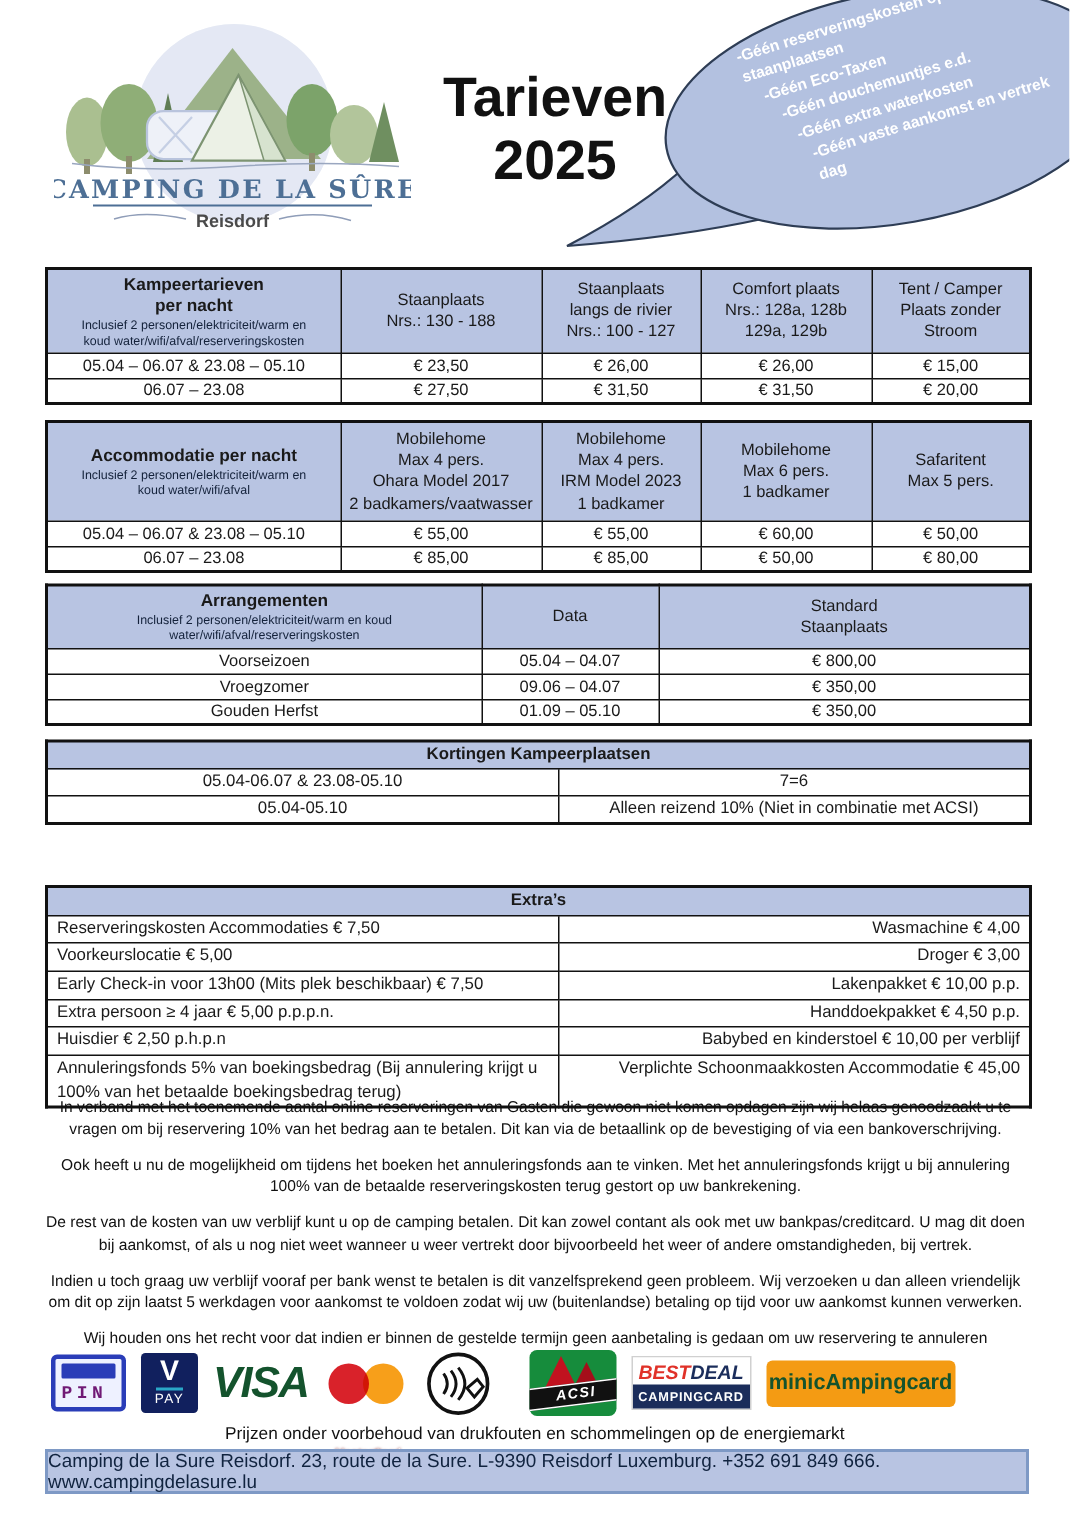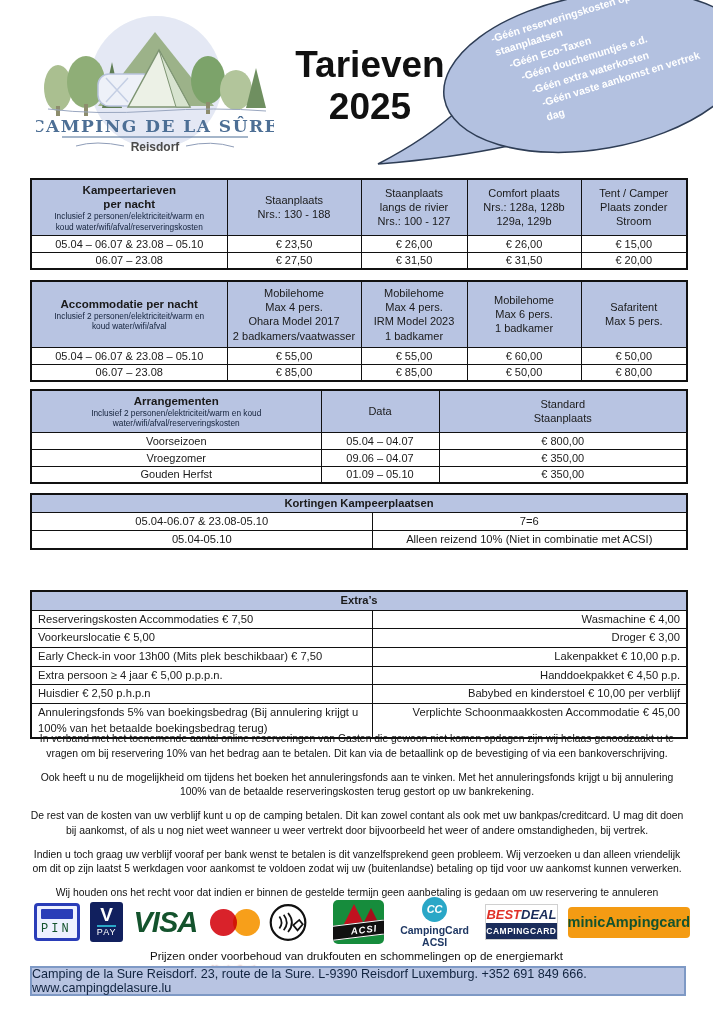--- a/index.html
+++ b/index.html
@@ -46,21 +46,21 @@
   .paras { position:absolute; left:28px; top:732px; width:658px; text-align:center;
            font-size:10.4px; line-height:1.42; color:#111; }
   .paras p { margin-bottom:9px; }
 
   
   .payrow { position:absolute; left:34px; top:897px; width:656px; height:50px;
             display:flex; align-items:center; gap:10px; }
   .lg-pin { width:50px; height:38px; border:3px solid #2a3db8; border-radius:4px; background:#eef1ff;
             display:flex; flex-direction:column; justify-content:space-between; padding:3px 4px; }
   .lg-pin .bar { height:10px; background:#2a3db8; border-radius:1px; }
-  .lg-pin .txt { color:#14532d; font-weight:normal; font-size:12px; letter-spacing:3px; line-height:1;
+  .lg-pin .txt { color:#701a75; font-weight:bold; font-size:12px; letter-spacing:3px; line-height:1;
                  font-family:"Liberation Mono", monospace; }
   .lg-vpay { width:38px; height:40px; background:#11205e; border-radius:3px; color:#fff;
              display:flex; flex-direction:column; align-items:center; justify-content:center; }
   .lg-vpay .v { font-size:19px; font-weight:bold; line-height:1; border-bottom:2px solid #2aa7c7; padding:0 3px 1px; }
   .lg-vpay .pay { font-size:9px; font-weight:normal; letter-spacing:1px; line-height:1.3; }
   .lg-visa { font-size:29px; font-weight:900; font-style:italic; color:#14532d; letter-spacing:-1px; line-height:1; }
   .lg-mc { position:relative; width:58px; height:38px; }
   .lg-mc .c1,.lg-mc .c2 { position:absolute; top:6px; width:27px; height:27px; border-radius:50%; }
   .lg-mc .c1 { left:3px; background:#d9222a; }
   .lg-mc .c2 { left:26px; background:#f79f1a; mix-blend-mode:multiply; }
@@ -351,24 +351,20 @@
       <path d="M12 15 q5 7 0 14" stroke="#111" stroke-width="2" fill="none"></path>
       <path d="M17 13 q7 9 0 18" stroke="#111" stroke-width="2" fill="none"></path>
       <path d="M22 11 q9 11 0 22" stroke="#111" stroke-width="2" fill="none"></path>
       <path d="M28 25 l7 -6 l4 5 l-6 7 z" fill="#fff" stroke="#111" stroke-width="2"></path>
     </svg>
     <div class="lg-acsi">
       <span class="m1"></span>
       <span class="m2"></span>
       <span class="band2">ACSI</span>
     </div>
-    <div class="lg-ccacsi">
-      <div class="cc">CC</div>
-      <div class="lbl">CampingCard ACSI</div>
-    </div>
     <div class="lg-bd">
       <div class="top">
         <span class="best">BEST</span><span class="deal">DEAL</span>
       </div>
       <div class="bot">CAMPINGCARD</div>
     </div>
     <div class="lg-mini">
       <span class="b">mini</span>
         <span class="n">cAmpingcard</span>
     </div>

